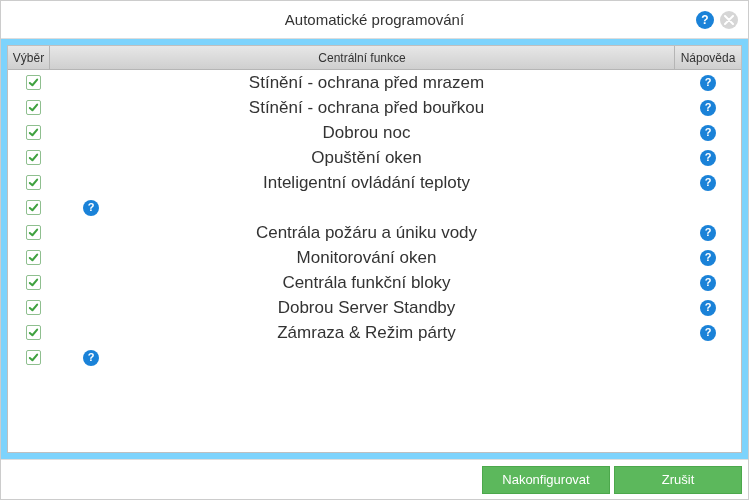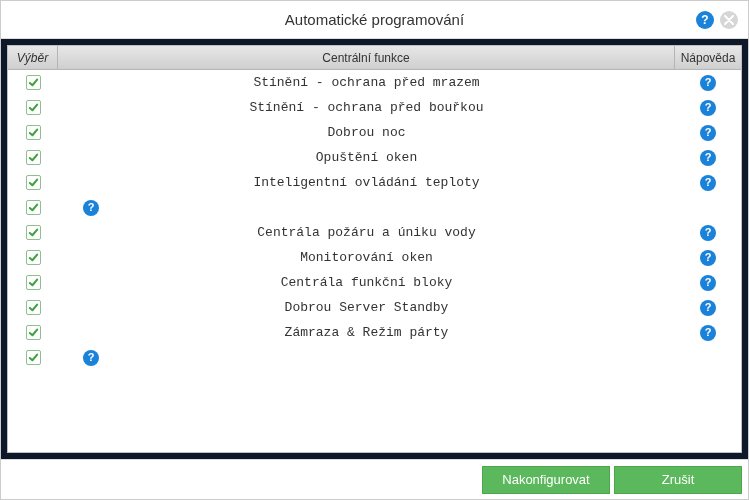--- a/index.html
+++ b/index.html
@@ -9,21 +9,21 @@
     font-family: Arial, Helvetica, sans-serif;
     font-size: 13px;
     color: #333;
     background: #fff;
   }
   .window {
     width: 749px; height: 500px;
     border: 1px solid #ccc;
     display: flex;
     flex-direction: column;
-    background: #0f172a;
+    background: #7dd3fc;
   }
   .titlebar {
     height: 38px;
     display: flex;
     align-items: center;
     justify-content: center;
     position: relative;
     border-bottom: 1px solid #ddd;
     background: #fff;
   }
@@ -97,21 +97,21 @@
   }
   .grid-header {
     display: flex;
     background: linear-gradient(#e7e7e7, #cfcfcf);
     border-bottom: 1px solid #b5b5b5;
     height: 24px;
     align-items: stretch;
     font-size: 12px;
     color: #333;
   }
-  .col-sel { width: 50px; border-right: 1px solid #b5b5b5; display:flex;align-items:center;justify-content:center;font-style:italic;}
+  .col-sel { width: 42px; border-right: 1px solid #b5b5b5; display:flex;align-items:center;justify-content:center;}
   .col-func { flex: 1; border-right: 1px solid #b5b5b5; display:flex;align-items:center;justify-content:center;}
   .col-help { width: 66px; display:flex;align-items:center;justify-content:center;}
   .grid-rows {
     flex: 1;
     overflow-y: auto;
     background: #fff;
   }
   .row {
     display: flex;
     height: 25px;
@@ -119,23 +119,22 @@
   }
   .row .cell-sel {
     width: 50px;
     display: flex;
     align-items: center;
     justify-content: center;
   }
   .row .cell-func {
     flex: 1;
     text-align: center;
-    font-size: 13px;
+    font-size: 17px;
     color: #333;
-    font-family: Liberation Mono, monospace;
   }
   .row .cell-help {
     width: 66px;
     display: flex;
     align-items: center;
     justify-content: center;
   }
   .chk {
     width: 15px; height: 15px;
     border: 1px solid #8fbf8f;

